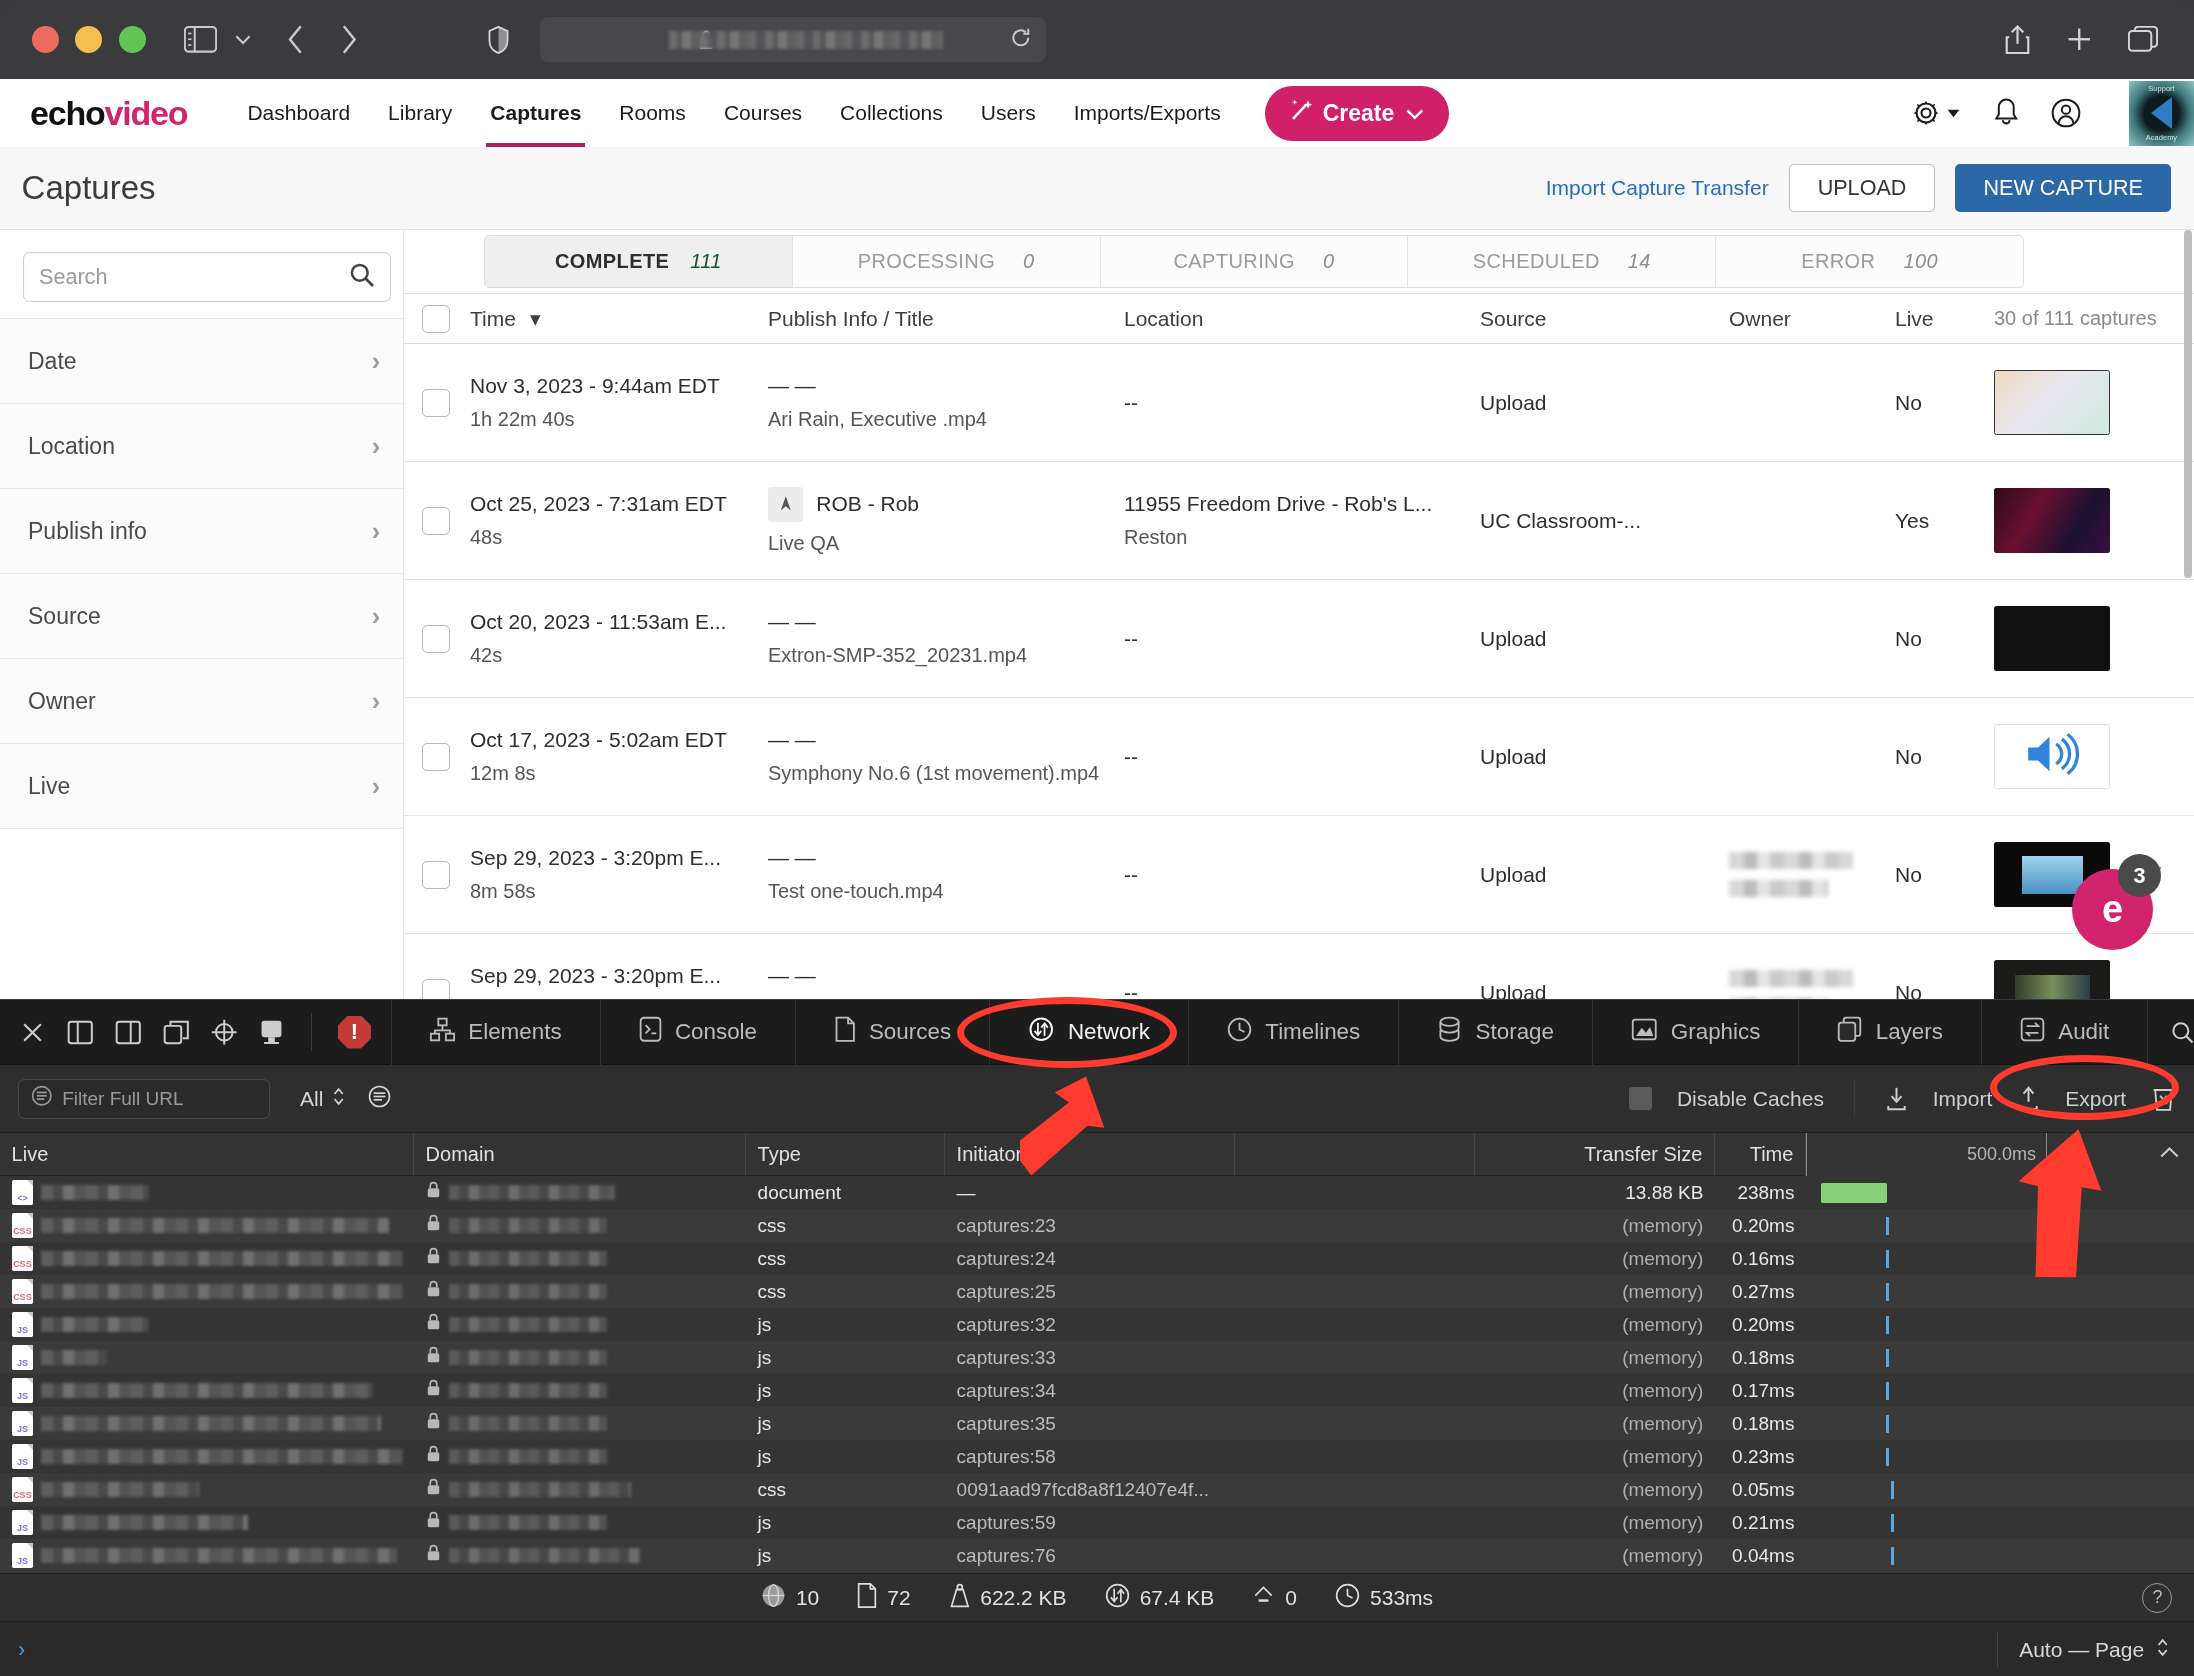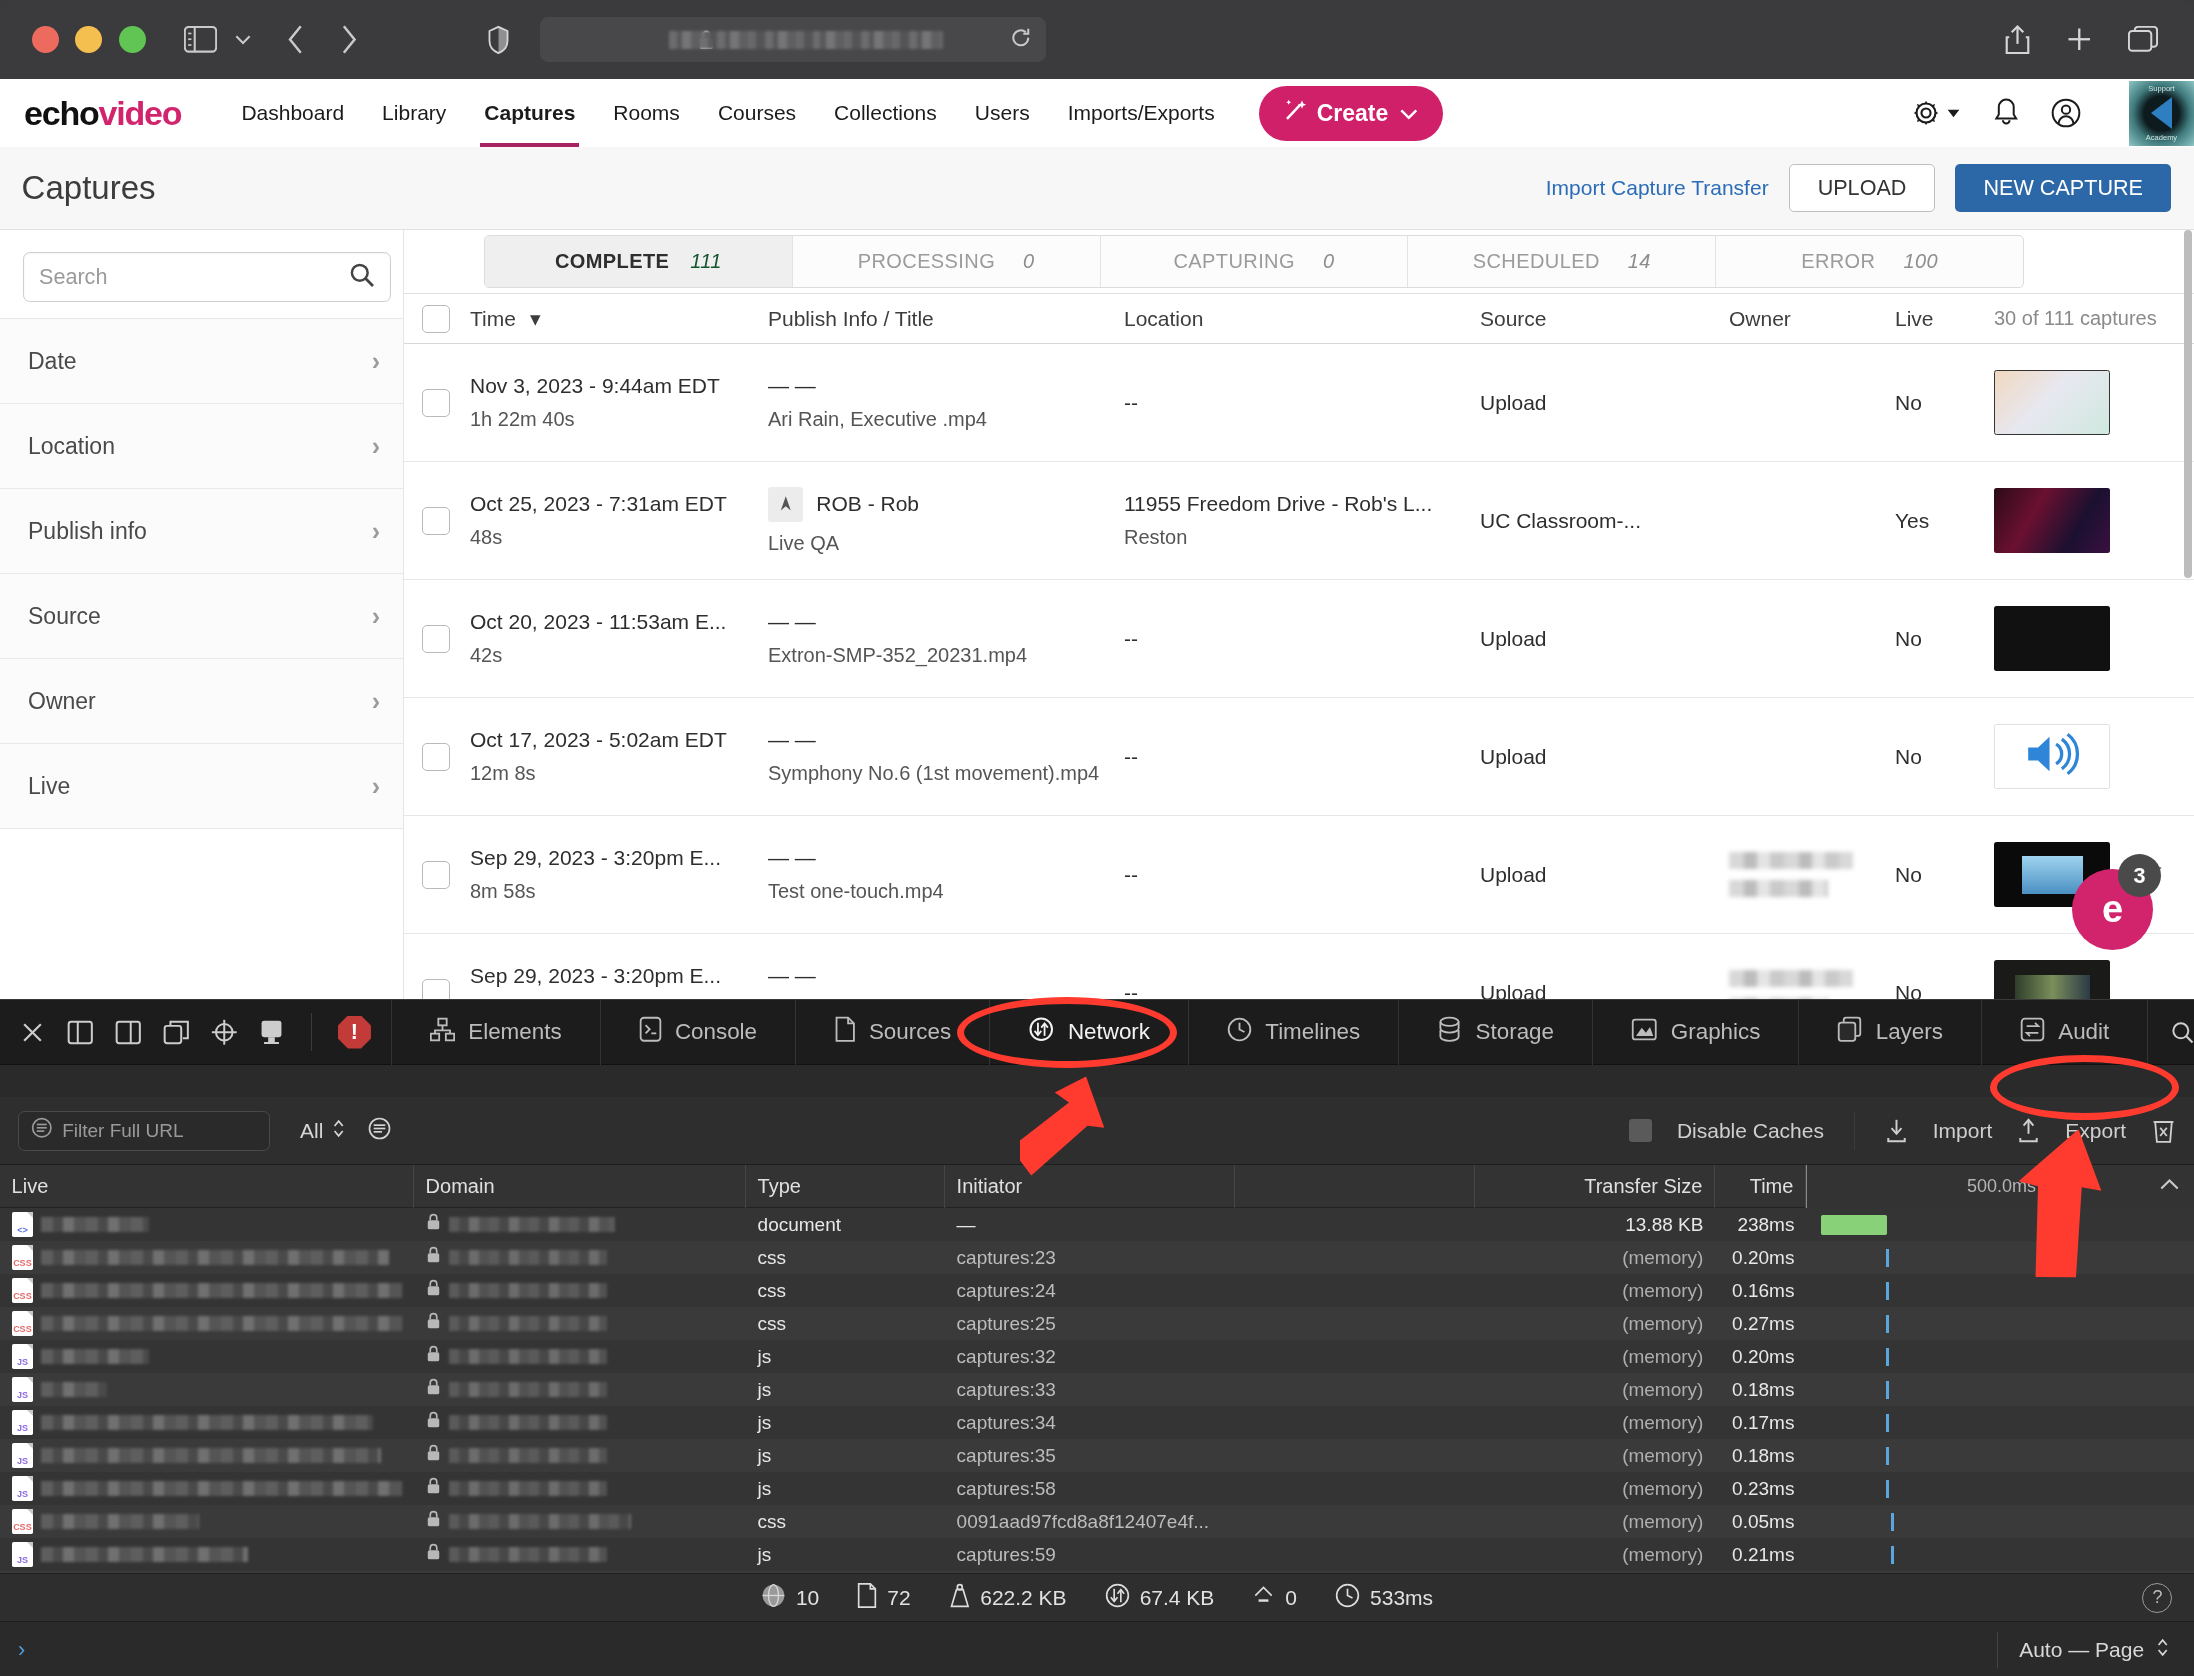--- a/index.html
+++ b/index.html
@@ -42,21 +42,21 @@
     filter: blur(1.8px); opacity: .95;
   }
   .url-reload { position: absolute; right: 15px; color: #c9c9cb; }
   .chrome-right { margin-left: auto; display: flex; align-items: center; gap: 36px; margin-right: 36px; color: #d5d5d7; }
 
   
   .ev-nav {
     position: absolute; top: 79px; left: 0; width: 2194px; height: 68px;
     background: #ffffff; display: flex; align-items: center;
   }
-  .logo { margin-left: 24px; font-size: 34px; font-weight: 700; letter-spacing: -1.2px; }
+  .logo { margin-left: 30px; font-size: 34px; font-weight: 700; letter-spacing: -1.2px; }
   .logo .echo { color: #111; }
   .logo .video { color: #d1246d; }
   .ev-menu { display: flex; align-items: center; margin-left: 41px; height: 68px; }
   .ev-item {
     font-size: 21px; color: #1b1b1b; padding: 0 19px; height: 68px;
     display: flex; align-items: center; position: relative; cursor: pointer;
   }
   .ev-item.active { font-weight: 700; }
   .ev-item.active::after {
     content: ""; position: absolute; bottom: 0; left: 15px; right: 15px;
@@ -222,21 +222,21 @@
   .insp-tab {
     display: flex; align-items: center; gap: 13.3px; padding: 0 38px; height: 65px;
     font-size: 22.4px; color: #bcbcbc; border-left: 0.8px solid #333; cursor: pointer;
     position: relative; white-space: nowrap;
   }
   .insp-tab.active { color: #f2f2f2; }
   .insp-right-tools { display: flex; align-items: center; gap: 28px; padding: 0 21.6px; border-left: 0.8px solid #333; height:65px; }
 
   .insp-filterbar {
     height: 68px; background: #2e2e2e; display: flex; align-items: center;
-    padding: 0 18px; border-bottom: 0.8px solid #1e1e1e; margin-top: 32px;
+    padding: 0 18px; border-bottom: 0.8px solid #1e1e1e;
   }
   .filter-input {
     width: 252px; height: 40px; border: 0.8px solid #4a4a4a; border-radius: 6.6px;
     background: #2a2a2a; display: flex; align-items: center; gap: 10px; padding: 0 11.6px;
     color: #9a9a9a; font-size: 19px;
   }
   .all-sel { margin-left: 30px; display: flex; align-items: center; gap: 8.3px; color: #d6d6d6; font-size: 21px; }
   .insp-filter-right { margin-left: auto; display: flex; align-items: center; gap: 25px; color: #cfcfcf; font-size: 21px; }
   .chk-box { width: 23px; height: 23px; background: #5a5a5a; border-radius: 3.3px; }
 

